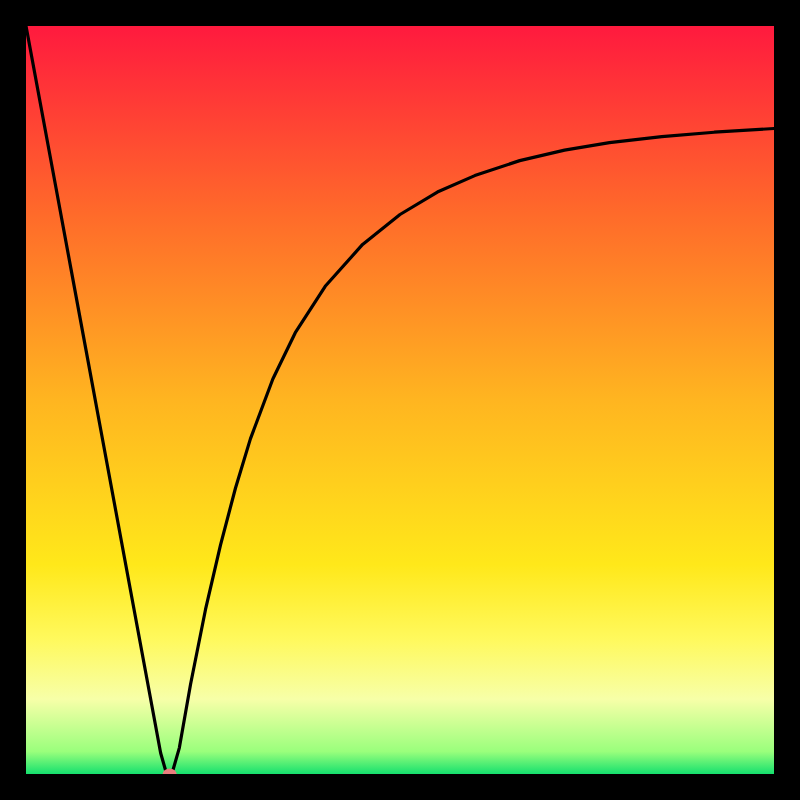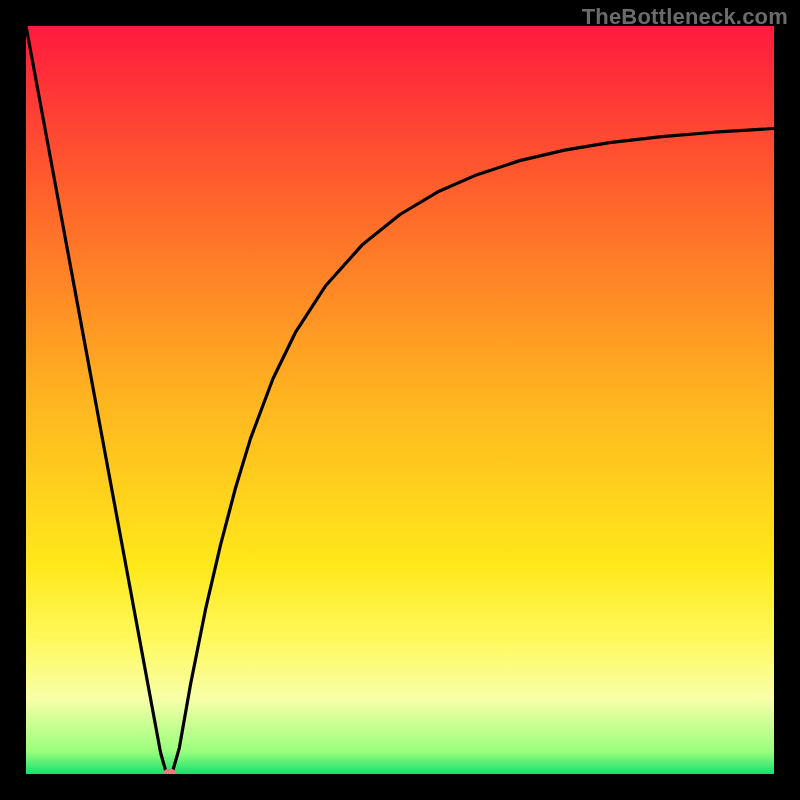--- a/index.html
+++ b/index.html
@@ -49,14 +49,13 @@
           <stop offset="90%" stop-color="#f7ffa8"></stop>
           <stop offset="97%" stop-color="#9aff7c"></stop>
           <stop offset="100%" stop-color="#15e06e"></stop>
         </linearGradient>
     </defs>
     <rect id="bg-rect" x="0" y="0" width="748" height="748" fill="url(#bg-grad)"></rect>
     <path id="curve" fill="none" stroke="#000000" stroke-width="3.2" stroke-linejoin="round" stroke-linecap="round" d="M0.00 0.00 L14.96 80.78 L29.92 161.57 L44.88 242.35 L59.84 323.14 L74.80 403.92 L89.76 484.70 L104.72 565.49 L119.68 646.27 L134.64 727.06 L140.62 748.00 L145.86 748.00 L153.34 721.82 L164.56 658.24 L179.52 583.44 L194.48 519.11 L209.44 462.26 L224.40 412.90 L246.84 353.06 L269.28 306.68 L299.20 260.30 L336.60 218.42 L374.00 188.50 L411.40 166.06 L448.80 149.60 L493.68 134.64 L538.56 124.17 L583.44 116.69 L635.80 110.70 L688.16 106.22 L748.00 102.48"></path>
     <ellipse id="marker" rx="7" ry="5.46" cx="143.616" cy="748" fill="#e97d7d"></ellipse>
   </svg>
 
-  <div class="watermark">TheBottleneck.com</div>
 </div>
 
 </body></html>

